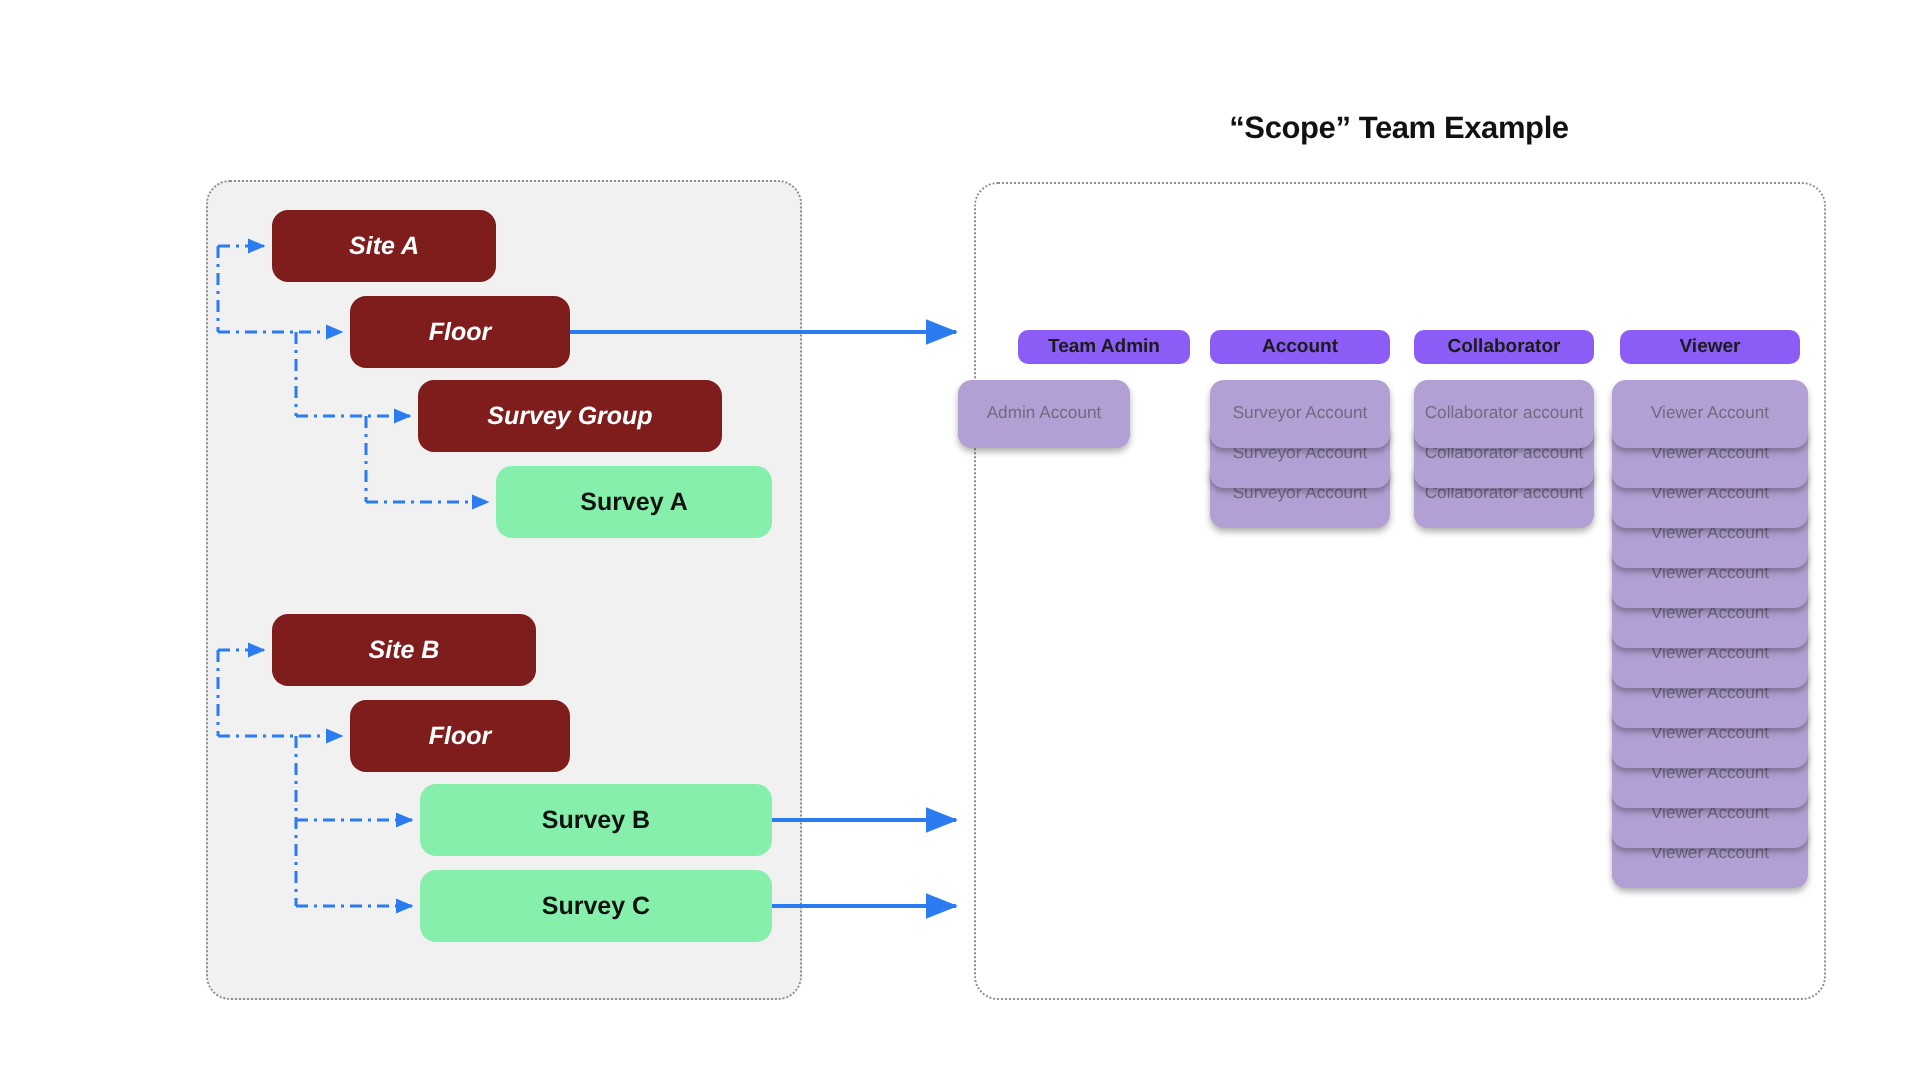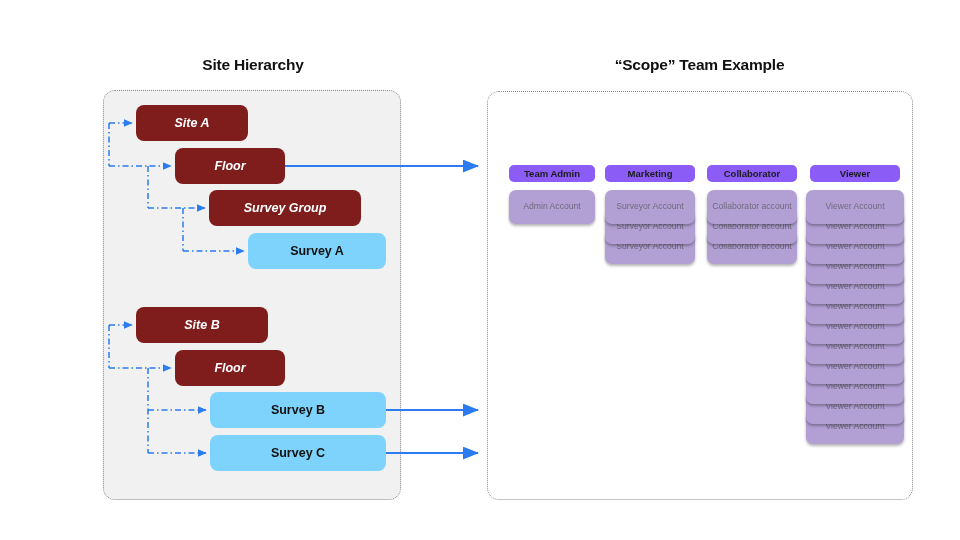--- a/index.html
+++ b/index.html
@@ -58,21 +58,21 @@
     display: flex;
     align-items: center;
     justify-content: center;
     border-radius: 8px;
     font-size: 12.5px;
     font-weight: bold;
     box-sizing: border-box;
     text-align: center;
   }
   .node.blue  { background: #7f1d1d; color: #ffffff; font-style: italic; }
-  .node.green { background: #7dd3fc; color: #111111; }
+  .node.green { background: #86efac; color: #111111; }
 
   
   #wires {
     position: absolute;
     left: 0; top: 0;
     width: 960px; height: 540px;
     pointer-events: none;
   }
 
   
@@ -126,21 +126,20 @@
     box-sizing: border-box;
     line-height: 1.15;
     text-align: center;
   }
 </style>
 </head>
 <body>
 
 <div id="stage">
 
-  <div class="panel-title" id="title-left">Site Hierarchy</div>
   <div class="panel-title" id="title-right">“Scope” Team Example</div>
 
   <div class="panel" id="panel-left"></div>
   <div class="panel" id="panel-right"></div>
 
   <div id="nodes-host">
       <div class="node blue" style="left: 136px; top: 105px; width: 112px; height: 36px;">Site A</div>
       <div class="node blue" style="left: 175px; top: 148px; width: 110px; height: 36px;">Floor</div>
       <div class="node blue" style="left: 209px; top: 190px; width: 152px; height: 36px;">Survey Group</div>
       <div class="node green" style="left: 248px; top: 233px; width: 138px; height: 36px;">Survey A</div>
@@ -183,25 +182,25 @@
         <line x1="386" y1="410" x2="478" y2="410"></line>
         <line x1="386" y1="453" x2="478" y2="453"></line>
       </g>
   </svg>
 
 
   <div id="columns-host">
       <div class="role-col">
         <div class="role-header" style="left: 509px; width: 86px;">Team Admin</div>
         <div class="acct-stack">
-          <div class="acct" style="left: 509px; width: 86px; height: 34px; top: 0px; z-index: 100;">Admin Account</div>
-        </div>
-      </div>
-      <div class="role-col">
-        <div class="role-header" style="left: 605px; width: 90px;">Marketing</div>
+          <div class="acct" style="left: 479px; width: 86px; height: 34px; top: 0px; z-index: 100;">Admin Account</div>
+        </div>
+      </div>
+      <div class="role-col">
+        <div class="role-header" style="left: 605px; width: 90px;">Account</div>
         <div class="acct-stack">
           <div class="acct" style="left: 605px; width: 90px; height: 34px; top: 0px; z-index: 100;">Surveyor Account</div>
           <div class="acct" style="left: 605px; width: 90px; height: 34px; top: 20px; z-index: 99;">Surveyor Account</div>
           <div class="acct" style="left: 605px; width: 90px; height: 34px; top: 40px; z-index: 98;">Surveyor Account</div>
         </div>
       </div>
       <div class="role-col">
         <div class="role-header" style="left: 707px; width: 90px;">Collaborator</div>
         <div class="acct-stack">
           <div class="acct" style="left: 707px; width: 90px; height: 34px; top: 0px; z-index: 100;">Collaborator account</div>

